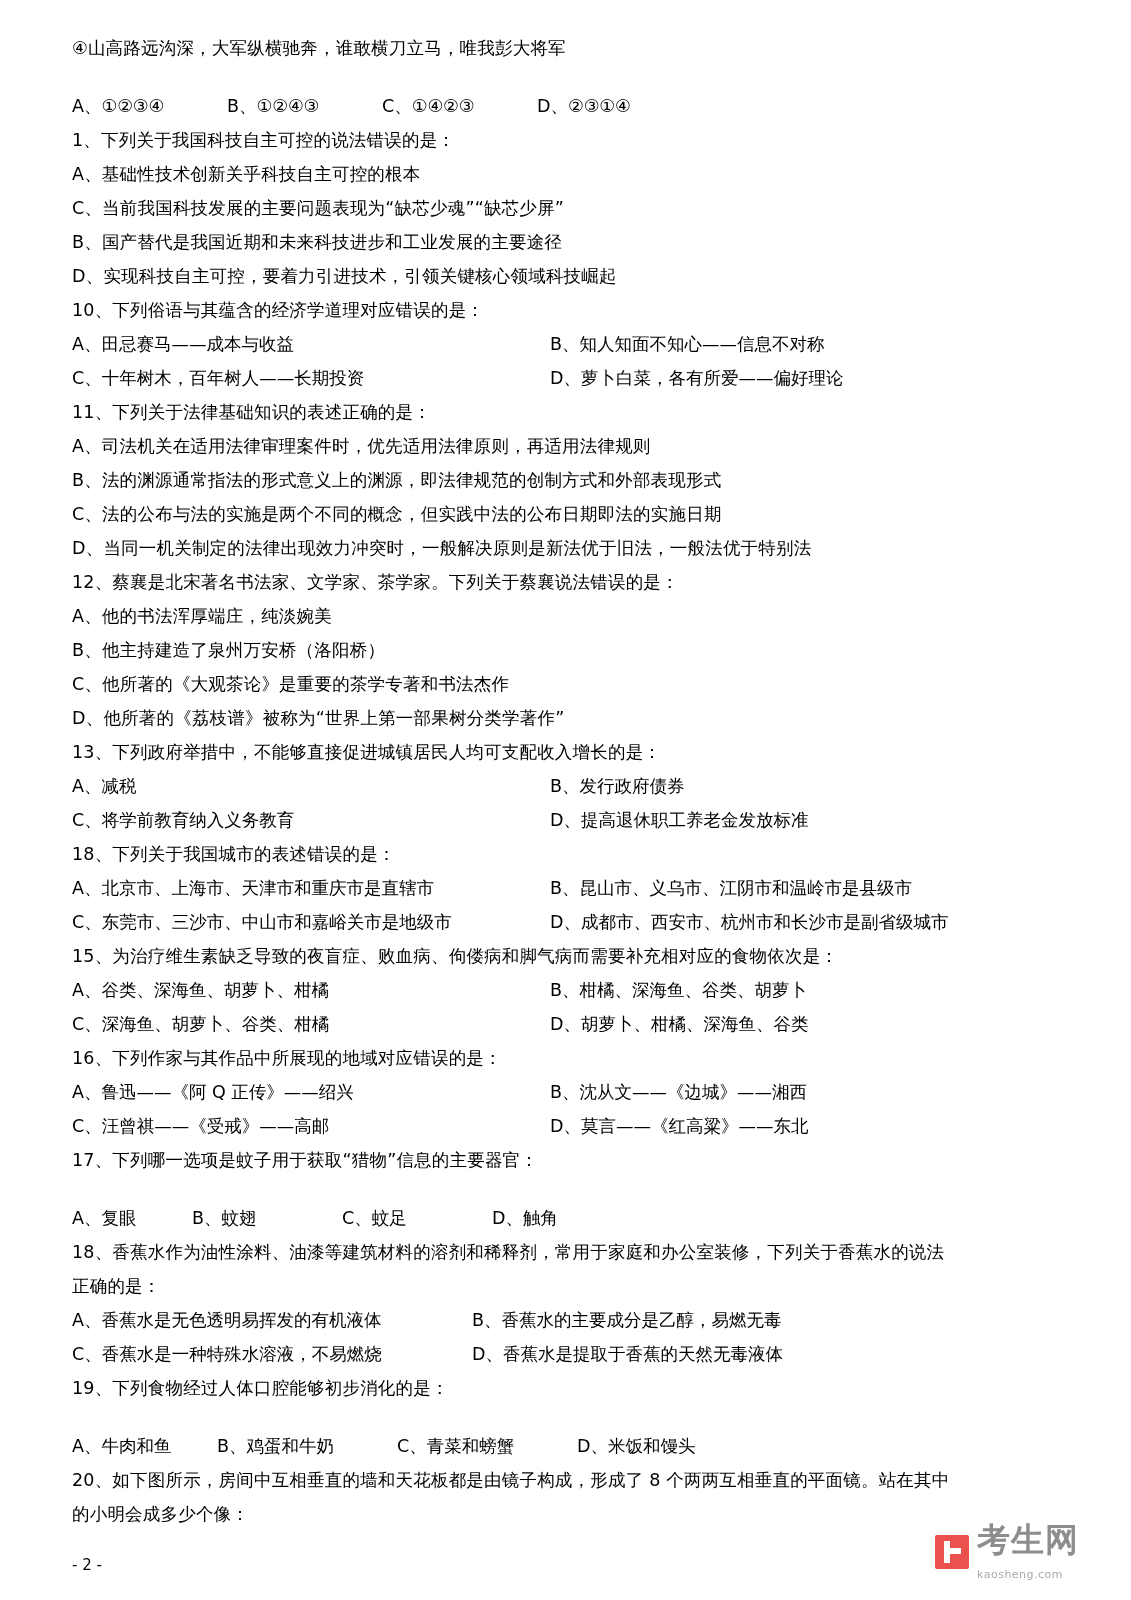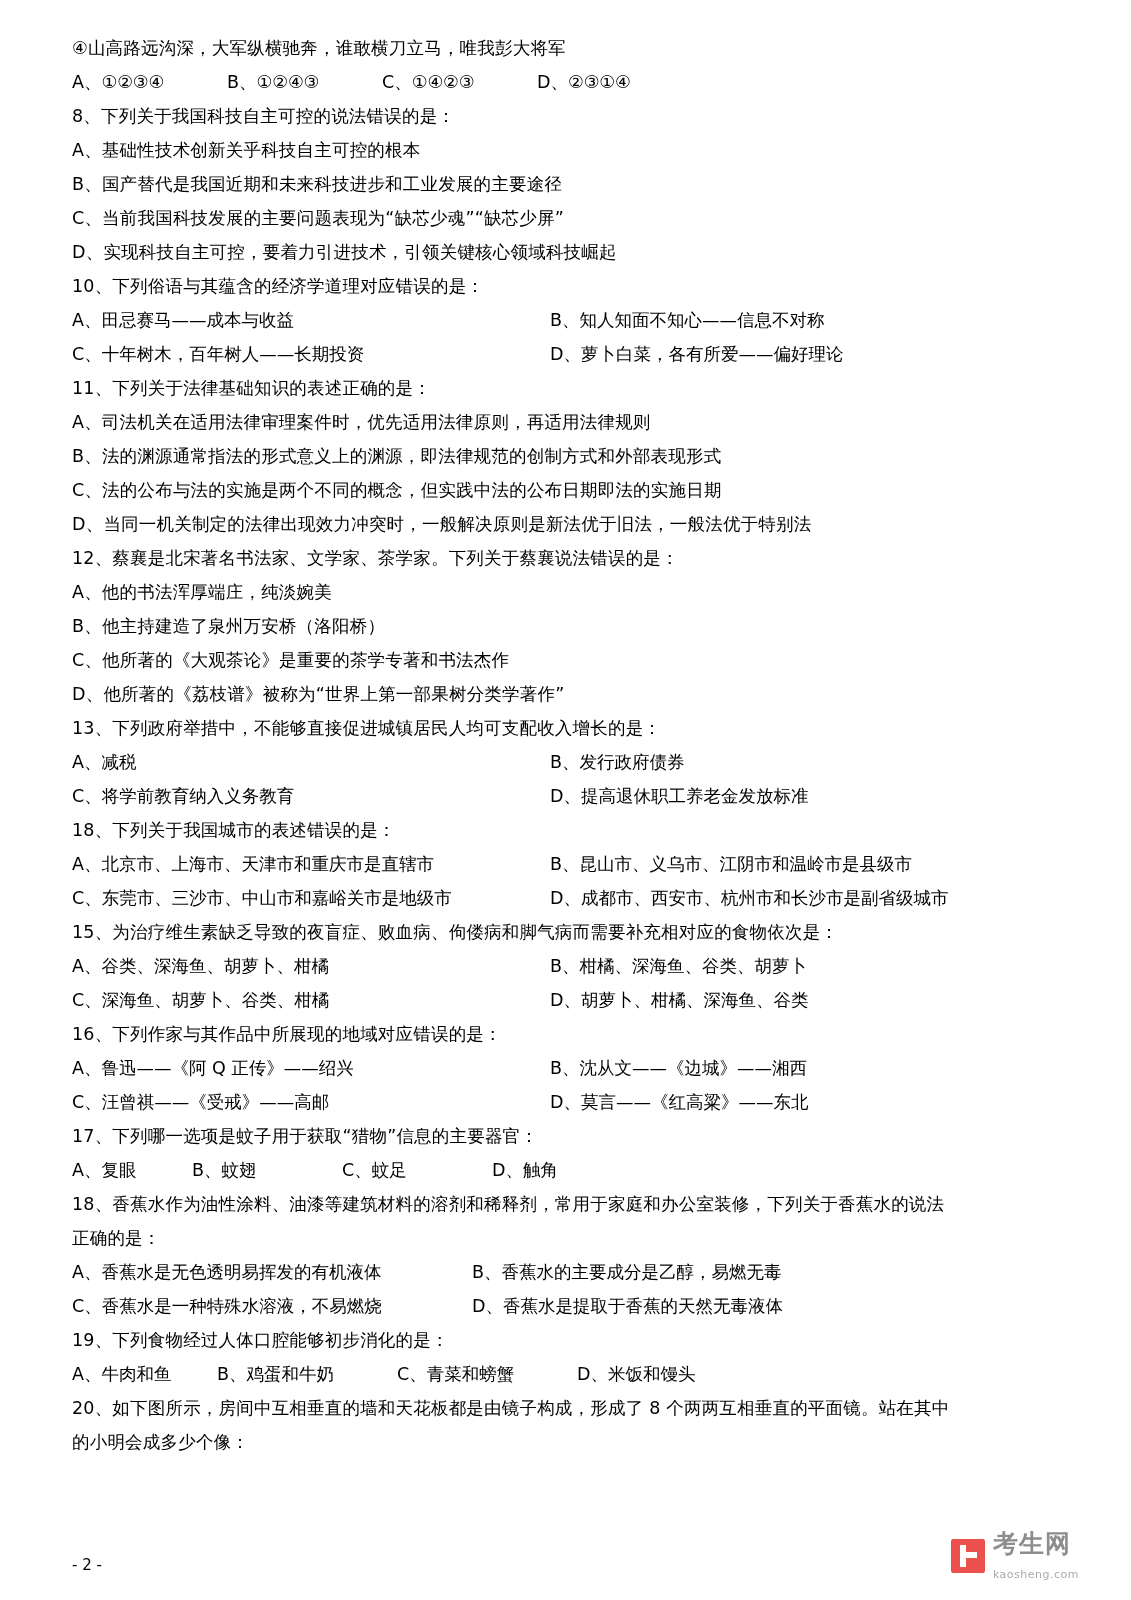--- a/index.html
+++ b/index.html
@@ -37,21 +37,21 @@
     font-size: 17.5px;
     line-height: 1.0;
     white-space: pre-wrap;
   }
   .opt-col-a { width: 478px; flex: 0 0 478px; }
   .opt-col-b { flex: 1 1 auto; }
   .opt-inline-row {
     display: flex;
     margin: 0 0 16.5px 0;
   }
-  .opt-inline-row .opt { font-size: 17.5px; line-height: 1.0; }
+  .opt-inline-row .opt { font-size: 17.5px; line-height: 1.0; margin-top: 24px; }
   .w-ans-1 { width: 120px; flex: 0 0 120px; }
   .w-ans-2 { width: 155px; flex: 0 0 155px; }
   .w-ans-3 { width: 150px; flex: 0 0 150px; }
   .w-ans-4 { width: auto; }
 
   .footer {
     position: absolute;
     left: 72px;
     bottom: 26px;
     font-size: 15px;
@@ -86,21 +86,21 @@
     left: 9px; top: 13px;
     width: 17px; height: 6px;
     background: #fff;
   }
   .wm-text {
     display: flex;
     flex-direction: column;
     line-height: 1;
   }
   .wm-cn {
-    font-size: 25px;
+    font-size: 33px;
     color: #7a7a7a;
     letter-spacing: 1px;
     font-weight: 600;
   }
   .wm-en {
     font-size: 11px;
     color: #9a9a9a;
     letter-spacing: 0.5px;
     margin-top: 13px;
   }
@@ -112,24 +112,24 @@
 
   <div class="line">④山高路远沟深，大军纵横驰奔，谁敢横刀立马，唯我彭大将军</div>
 
   <div class="opt-inline-row">
     <div class="opt w-ans-2">A、①②③④</div>
     <div class="opt w-ans-2">B、①②④③</div>
     <div class="opt w-ans-2">C、①④②③</div>
     <div class="opt w-ans-4">D、②③①④</div>
   </div>
 
-  <div class="line">8、下列关于我国科技自主可控的说法错误的是：</div>
+  <div class="line">1、下列关于我国科技自主可控的说法错误的是：</div>
   <div class="line">A、基础性技术创新关乎科技自主可控的根本</div>
+  <div class="line">C、当前我国科技发展的主要问题表现为“缺芯少魂”“缺芯少屏”</div>
   <div class="line">B、国产替代是我国近期和未来科技进步和工业发展的主要途径</div>
-  <div class="line">C、当前我国科技发展的主要问题表现为“缺芯少魂”“缺芯少屏”</div>
   <div class="line">D、实现科技自主可控，要着力引进技术，引领关键核心领域科技崛起</div>
 
   <div class="line">10、下列俗语与其蕴含的经济学道理对应错误的是：</div>
   <div class="opt-row">
     <div class="opt opt-col-a">A、田忌赛马——成本与收益</div>
     <div class="opt opt-col-b">B、知人知面不知心——信息不对称</div>
   </div>
   <div class="opt-row">
     <div class="opt opt-col-a">C、十年树木，百年树人——长期投资</div>
     <div class="opt opt-col-b">D、萝卜白菜，各有所爱——偏好理论</div>

